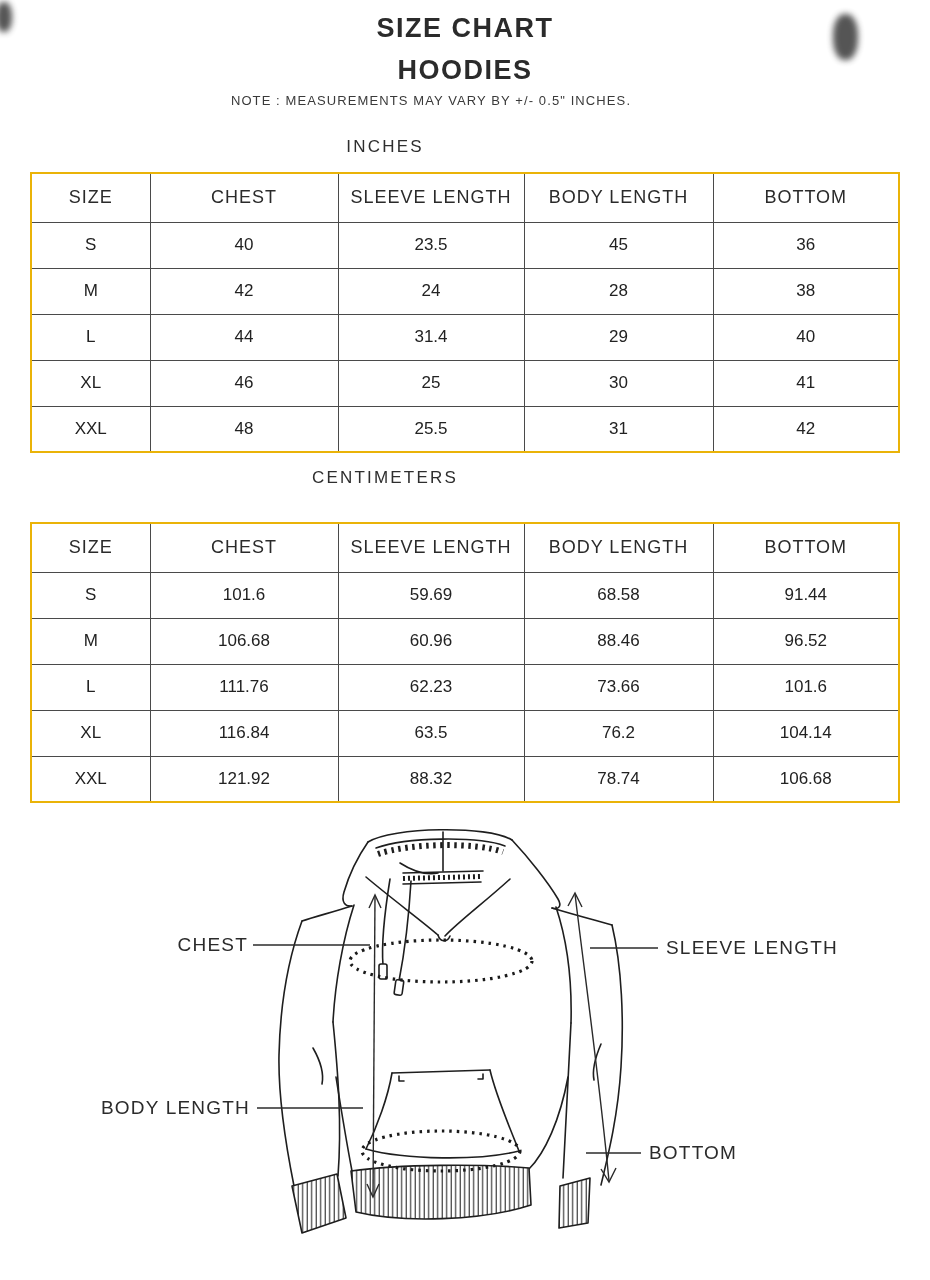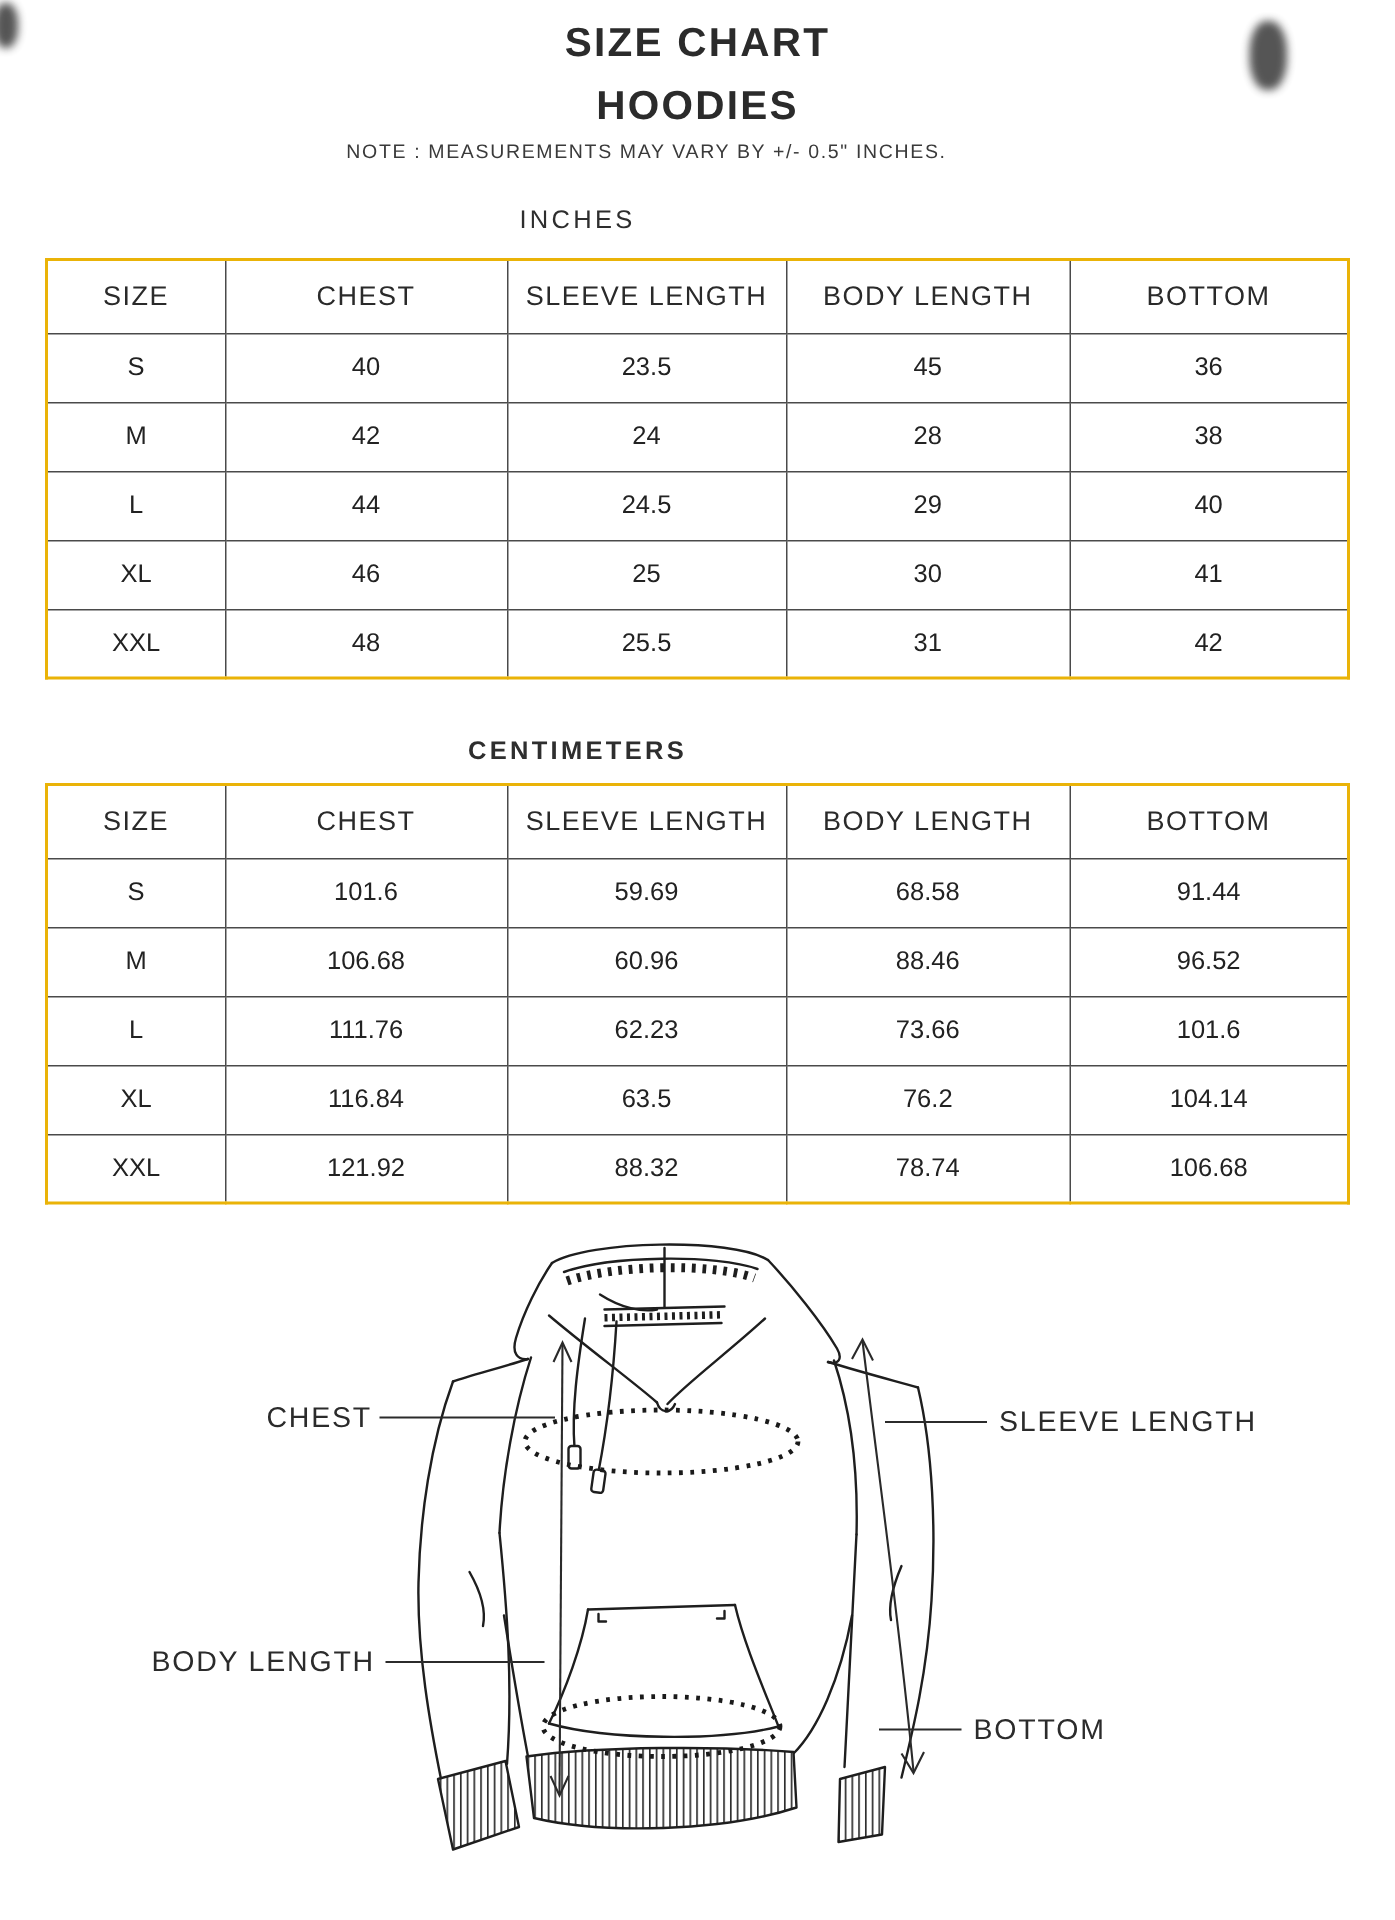--- a/index.html
+++ b/index.html
@@ -12,21 +12,21 @@
            font-weight:bold; font-size:27px; letter-spacing:1.5px; color:#2b2b2b; }
   .title.line1 { top:13px; }
   .title.line2 { top:55px; }
 
   .note { position:absolute; top:93px; left:0; width:862px; text-align:center;
           font-size:13px; letter-spacing:1.1px; color:#3a3a3a; }
 
   .section-label { position:absolute; left:0; width:770px; text-align:center;
                    font-size:17px; letter-spacing:2.2px; color:#2e2e2e; }
   .inches-label { top:137px; }
-  .cm-label     { top:491px;font-weight:bold; }
+  .cm-label     { top:468px; }
 
   table.size-table { position:absolute; left:30px; width:868px;
                      border-collapse:collapse; table-layout:fixed;
                      border:2px solid #eab308; }
   table.inches { top:172px; }
   table.cm     { top:522px; }
   .size-table th, .size-table td { border:1.4px solid #4a4a4a; text-align:center;
                                    vertical-align:middle; font-weight:normal; }
   .size-table th { height:49px; font-size:18px; letter-spacing:1px; color:#2a2a2a; }
   .size-table td { height:46px; font-size:17px; color:#222; }
@@ -81,21 +81,21 @@
       <tr>
         <td>M</td>
         <td>42</td>
         <td>24</td>
         <td>28</td>
         <td>38</td>
       </tr>
       <tr>
         <td>L</td>
         <td>44</td>
-        <td>24.5</td>
+        <td>31.4</td>
         <td>29</td>
         <td>40</td>
       </tr>
       <tr>
         <td>XL</td>
         <td>46</td>
         <td>25</td>
         <td>30</td>
         <td>41</td>
       </tr>

